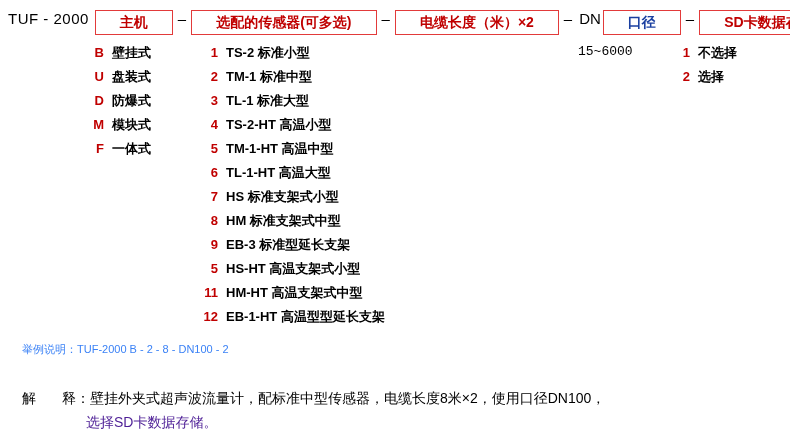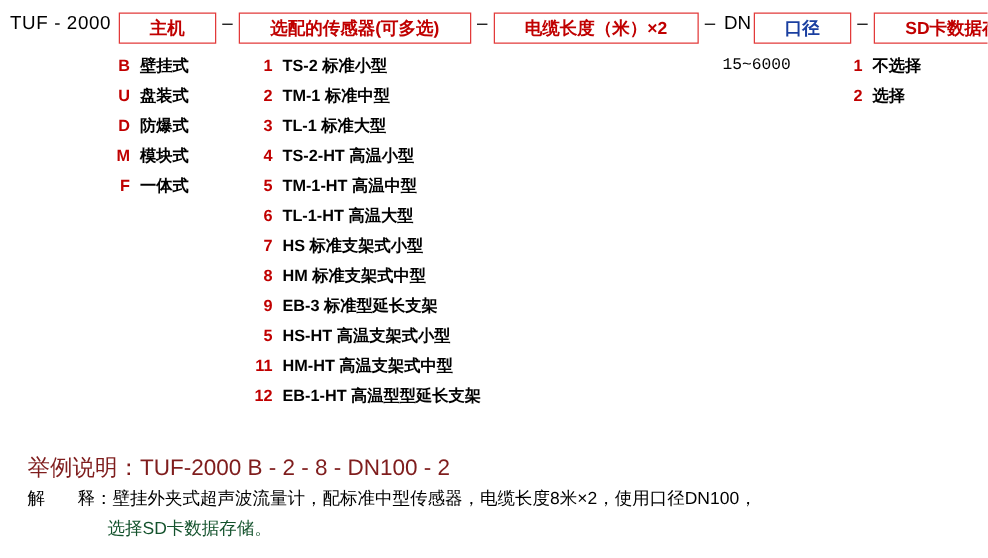--- a/index.html
+++ b/index.html
@@ -101,41 +101,41 @@
   }
 
   
   #col-sd { top: 44px; left: 676px; }
   #col-sd .k { width: 14px; }
 
   
   .example {
     position: absolute;
     left: 22px;
-    top: 362px;
-    font-size: 18px;
-    color: #7f1d1d;
+    top: 342px;
+    font-size: 11px;
+    color: #3b82f6;
     white-space: nowrap;
   }
   .explain {
     position: absolute;
     left: 22px;
     top: 390px;
     font-size: 14px;
     color: #000;
     white-space: nowrap;
   }
   .explain .lbl-1 { letter-spacing: 0; }
   .explain .gap { display: inline-block; width: 26px; }
   .explain-line2 {
     position: absolute;
     left: 86px;
     top: 414px;
     font-size: 14px;
-    color: #14532d;
+    color: #4c1d95;
     white-space: nowrap;
   }
 </style>
 </head>
 <body>
 
 <div class="sheet">
 
   <div class="code-row">
     <span class="code-prefix">TUF - 2000</span>

